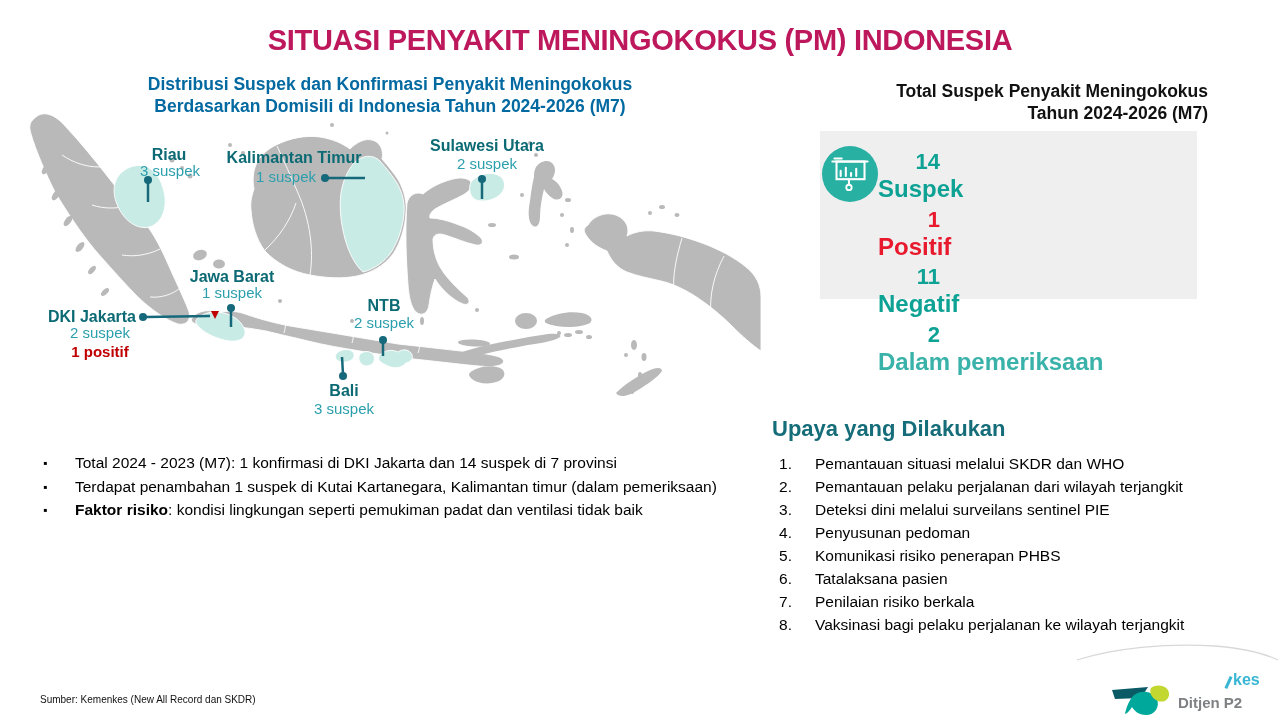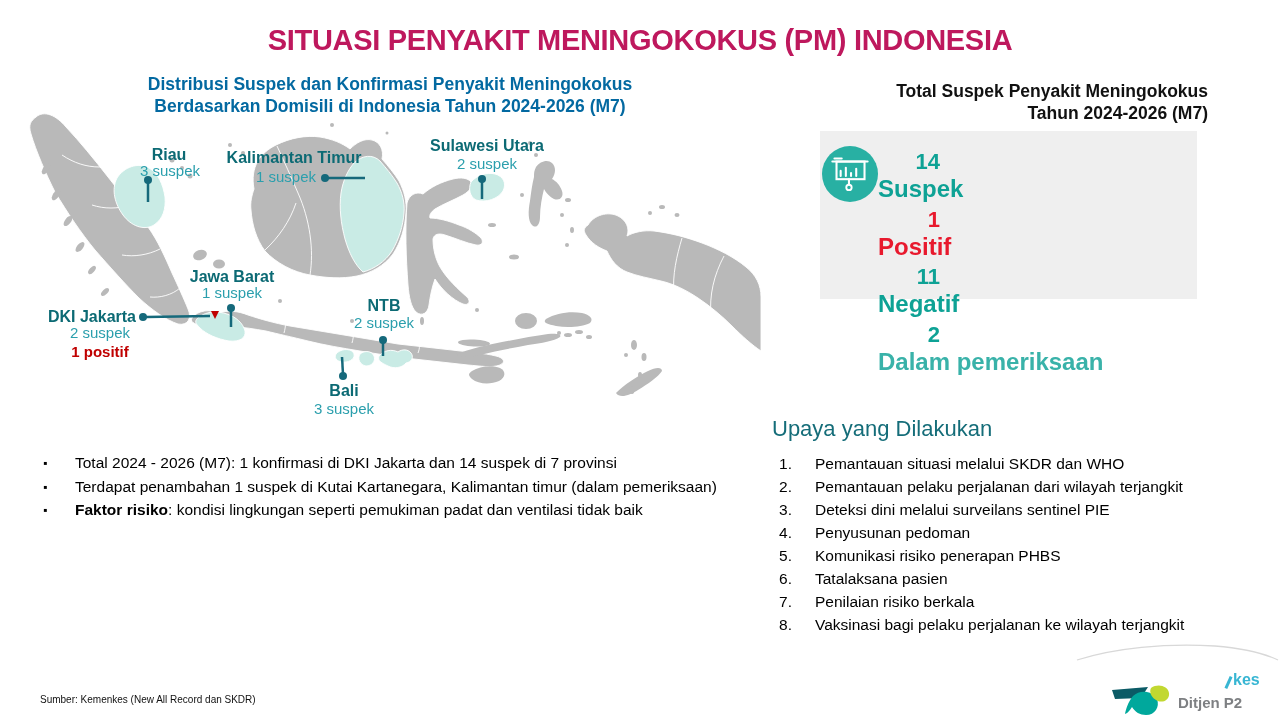--- a/index.html
+++ b/index.html
@@ -26,21 +26,21 @@
   .stats-rows{position:absolute;left:860px;top:149px;display:flex;flex-direction:column;gap:3.5px;}
   .stat-row{display:flex;align-items:baseline;flex-direction:column;}
   .stat-num{width:62px;text-align:right;font-size:22px;font-weight:700;color:#0ea295;}
   .stat-lbl{margin-left:18px;font-size:24px;font-weight:700;color:#0ea295;}
   .row-red .stat-num,.row-red .stat-lbl{color:#e8192d;}
   .row-light .stat-lbl{font-weight:700;color:#39b2a9;}
   .notes{position:absolute;left:38px;top:452px;width:692px;}
   .notes ul{margin:0;padding:0;list-style:none;font-size:15.5px;line-height:22.5px;}
   .notes li{position:relative;padding-left:37px;text-align:justify;margin:0 0 1px 0;}
   .notes li::before{content:"\25AA";position:absolute;left:5px;top:0;font-size:12px;color:#000;}
-  .efforts-title{position:absolute;left:772px;top:416px;margin:0;font-size:22px;font-weight:400;color:#156d79;}
+  .efforts-title{position:absolute;left:772px;top:416px;margin:0;font-size:22px;font-weight:700;color:#156d79;}
   .efforts-list{position:absolute;left:775px;top:452px;width:482px;margin:0;padding:0;list-style:none;
                 counter-reset:item;font-size:15.5px;line-height:23px;}
   .efforts-list li{counter-increment:item;position:relative;padding-left:40px;text-align:justify;}
   .efforts-list li::before{content:counter(item) ".";position:absolute;left:4px;}
   .source{position:absolute;left:40px;top:694px;font-size:10px;color:#111;}
   .swoosh{position:absolute;left:1075px;top:640px;}
   .brand-partial{position:absolute;left:1233px;top:671px;font-size:16px;font-weight:800;color:#38b6d3;}
   .brand-tick{position:absolute;left:1227px;top:676px;width:3px;height:13px;background:#38b6d3;transform:rotate(24deg);}
   .ditjen-logo{position:absolute;left:1110px;top:684px;}
 </style>
@@ -227,21 +227,21 @@
       <span class="stat-lbl">Negatif</span>
     </div>
     <div class="stat-row row-light">
       <span class="stat-num">2</span>
       <span class="stat-lbl">Dalam pemeriksaan</span>
     </div>
   </div>
 
   <div class="notes">
     <ul>
-      <li><strong></strong><span>Total 2024 - 2026 (M7): 1 konfirmasi di DKI Jakarta dan 14 suspek di 7 provinsi</span></li>
+      <li><strong></strong><span>Total 2024 - 2023 (M7): 1 konfirmasi di DKI Jakarta dan 14 suspek di 7 provinsi</span></li>
       <li><strong></strong><span>Terdapat penambahan 1 suspek di Kutai Kartanegara, Kalimantan timur (dalam pemeriksaan)</span></li>
       <li><strong>Faktor risiko</strong><span>: kondisi lingkungan seperti pemukiman padat dan ventilasi tidak baik</span></li>
     </ul>
   </div>
 
   <h2 class="efforts-title">Upaya yang Dilakukan</h2>
   <ol class="efforts-list">
     <li>Pemantauan situasi melalui SKDR dan WHO</li>
     <li>Pemantauan pelaku perjalanan dari wilayah terjangkit</li>
     <li>Deteksi dini melalui surveilans sentinel PIE</li>

